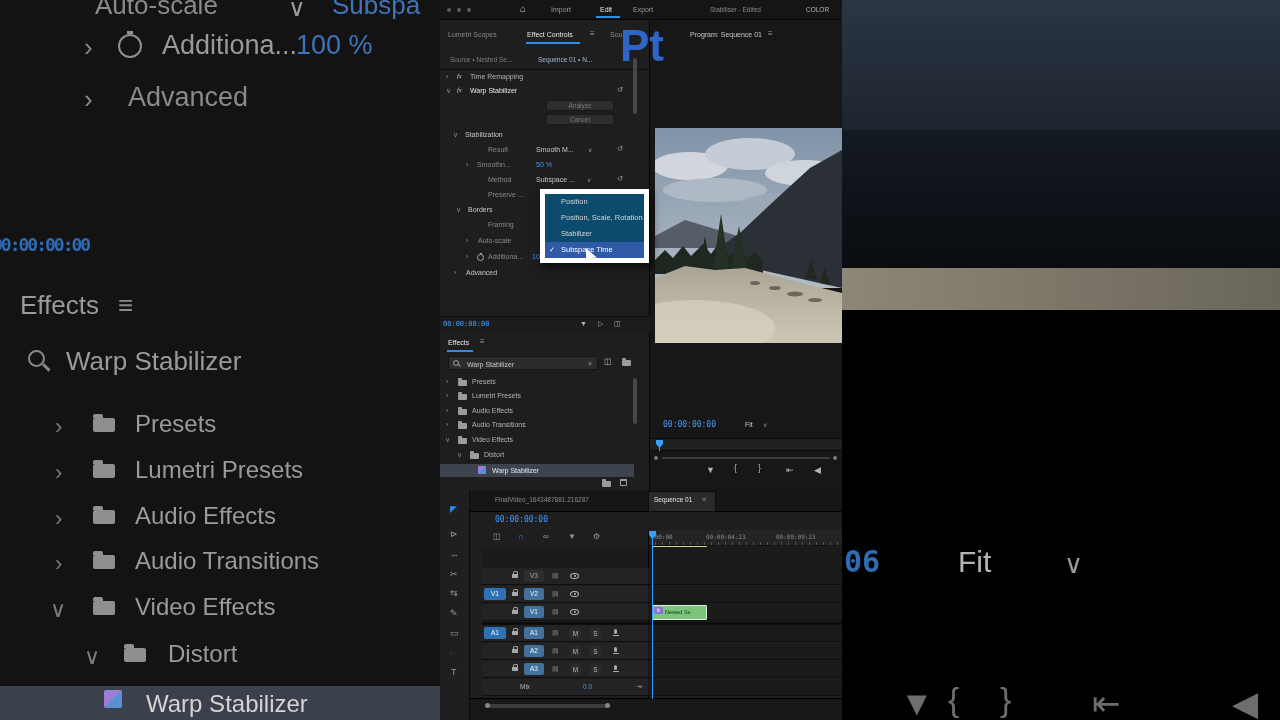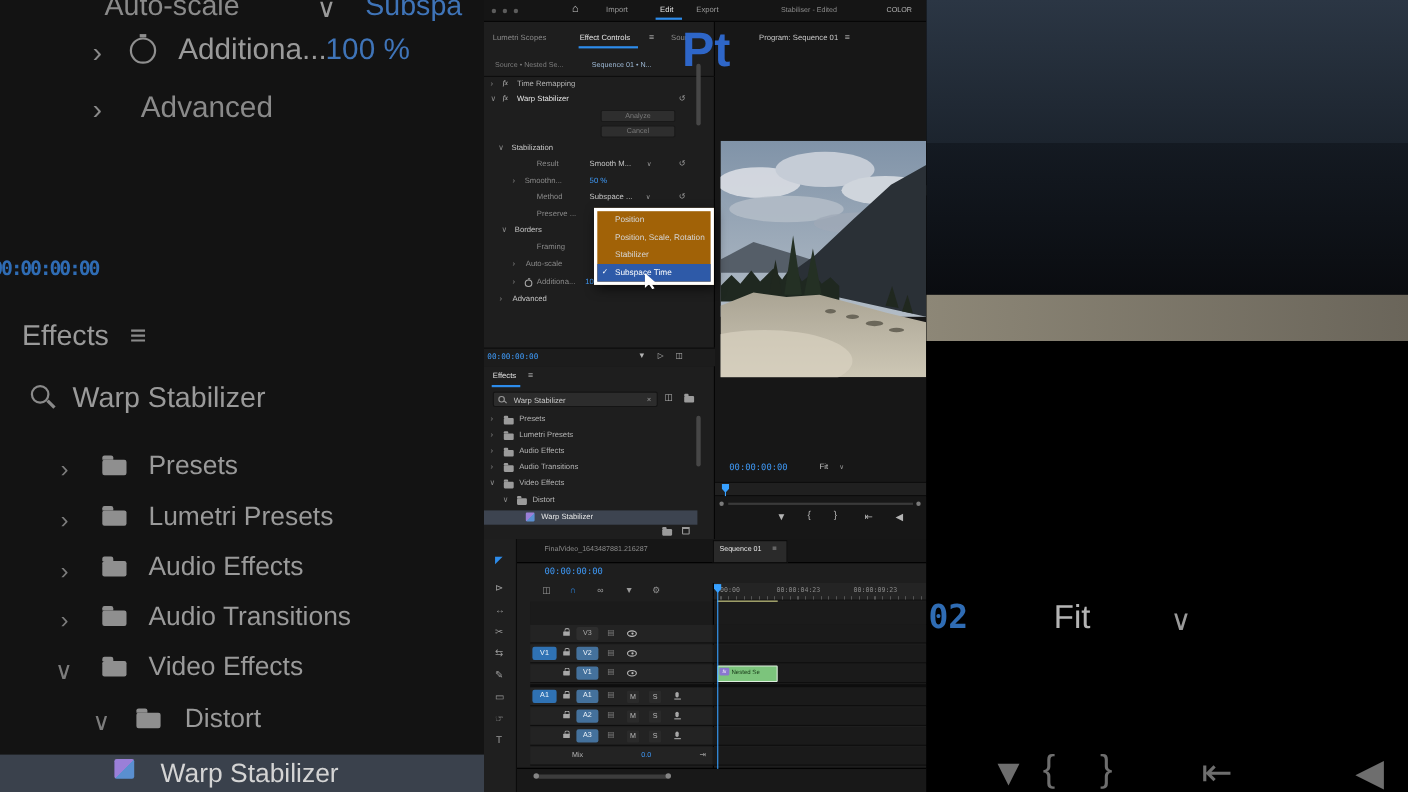--- a/index.html
+++ b/index.html
@@ -11,21 +11,21 @@
   .b{font-weight:bold}.it{font-style:italic;font-family:"Liberation Serif",serif}
   .g6{color:#6e6e6e}.g7{color:#7c7c7c}.g8{color:#8a8a8a}.g9{color:#9a9a9a}
   .gb{color:#b4b4b4}.gc{color:#c8c8c8}.ge{color:#e6e6e6}
   .blu{color:#3f9bfa}.acc{color:#2d8ceb}.dimblu{color:#3f74b8}
   .f6{font-size:6px}.f65{font-size:6.5px}.f7{font-size:7px}.f75{font-size:7.5px}
   .f8{font-size:8px}.f9{font-size:9px}.f10{font-size:10px}.f18{font-size:18px}.f22{font-size:22px}.f24{font-size:24px}
   .f26{font-size:26px}.f27{font-size:27px}.f30{font-size:30px}.f34{font-size:34px}.f44{font-size:44px}
   .box{position:absolute}
   .btn{position:absolute;width:68px;height:11px;background:#2e2e2e;border:1px solid #191919;
        border-radius:2px;color:#7a7a7a;font-size:6.5px;line-height:9px;text-align:center}
-  .menu{position:absolute;background:#a16207;border:3px solid #ffffff;z-index:30;
+  .menu{position:absolute;background:#0c4a6e;border:5px solid #ffffff;z-index:30;
         box-shadow:2px 4px 10px rgba(0,0,0,.65)}
   .menu-item{position:relative;height:16px;line-height:16px;font-size:7.5px;color:#d6d6d6;padding-left:16px}
   .menu-item.sel{background:#2e5aa8;color:#fff}
   .menu-check{position:absolute;left:4px;top:0;font-size:7px}
   .src-badge{position:absolute;width:22px;height:12px;background:#2f72b4;border-radius:2px;
              color:#f0f6fc;font-size:6.5px;line-height:12px;text-align:center}
   .trk{position:absolute;width:20px;height:12px;border-radius:2px;font-size:6.5px;line-height:12px;text-align:center}
   .trk.on{background:#44719c;color:#eef4fb}.trk.off{background:#2e2e2e;color:#a8a8a8}
   .ms{position:absolute;width:11px;height:11px;background:#2a2a2a;border-radius:1px;color:#b8b8b8;
       font-size:6.5px;line-height:11px;text-align:center}
@@ -113,21 +113,21 @@
     <div class="box" style="left:0;top:686px;width:440px;height:34px;background:#3a414c"></div>
     <span class="ic-effect-lg" style="left:104px;top:690px"></span>
     <span class="t f24" style="left:146px;top:692px;color:#d4d4d4">Warp Stabilizer</span>
   </div>
 
   <div class="bg-right">
     <div class="box" style="left:0;top:0;width:438px;height:130px;background:linear-gradient(#2b3644,#1c242e)"></div>
     <div class="box" style="left:0;top:130px;width:438px;height:138px;background:linear-gradient(#141a22,#0a0c10)"></div>
     <div class="box" style="left:0;top:268px;width:438px;height:42px;background:linear-gradient(90deg,#8d8777,#6a655a)"></div>
 
-    <span class="t f30 mono b" style="left:2px;top:547px;color:#2f6cb4">02</span>
+    <span class="t f30 mono b" style="left:2px;top:547px;color:#2f6cb4">06</span>
     <span class="t f30 gb" style="left:116px;top:547px">Fit</span>
     <span class="t f26 g9" style="left:222px;top:551px">∨</span>
 
     <span class="t f34 g6" style="left:58px;top:686px">▼</span>
     <span class="t f34 g6" style="left:106px;top:682px">{</span>
     <span class="t f34 g6" style="left:158px;top:682px">}</span>
     <span class="t f34 g6" style="left:250px;top:686px">⇤</span>
     <span class="t f34 g6" style="left:390px;top:686px">◀</span>
   </div>
 

